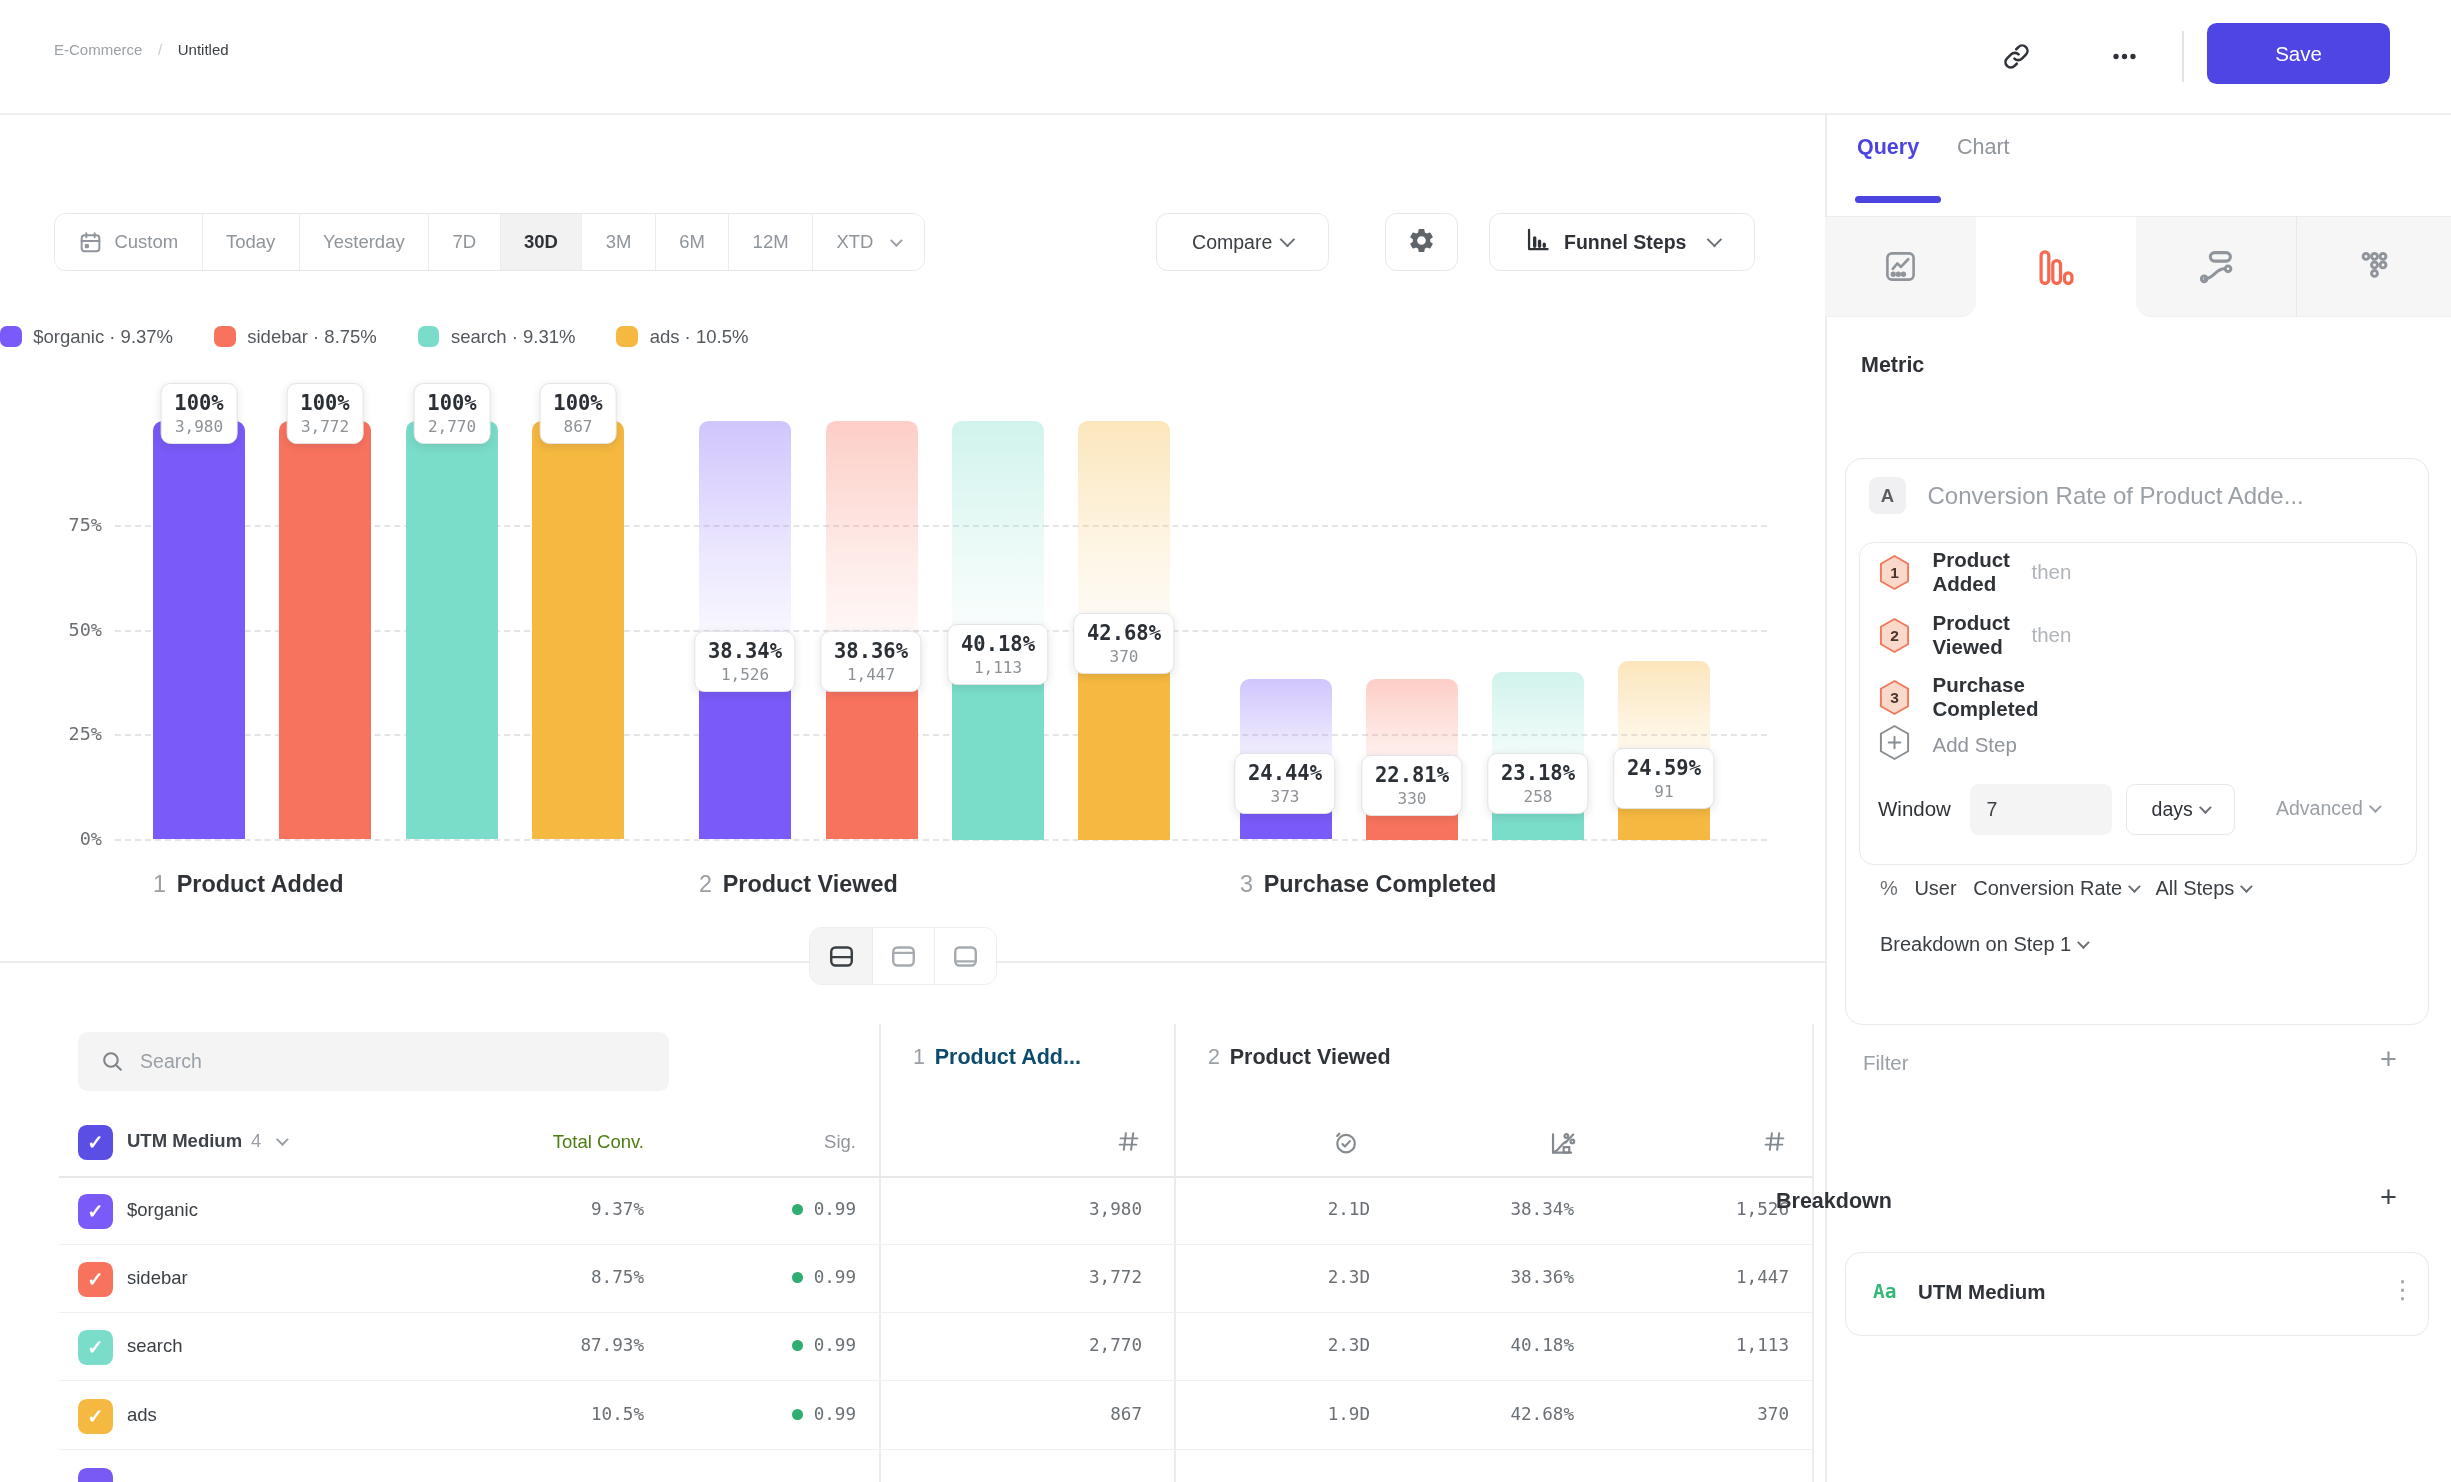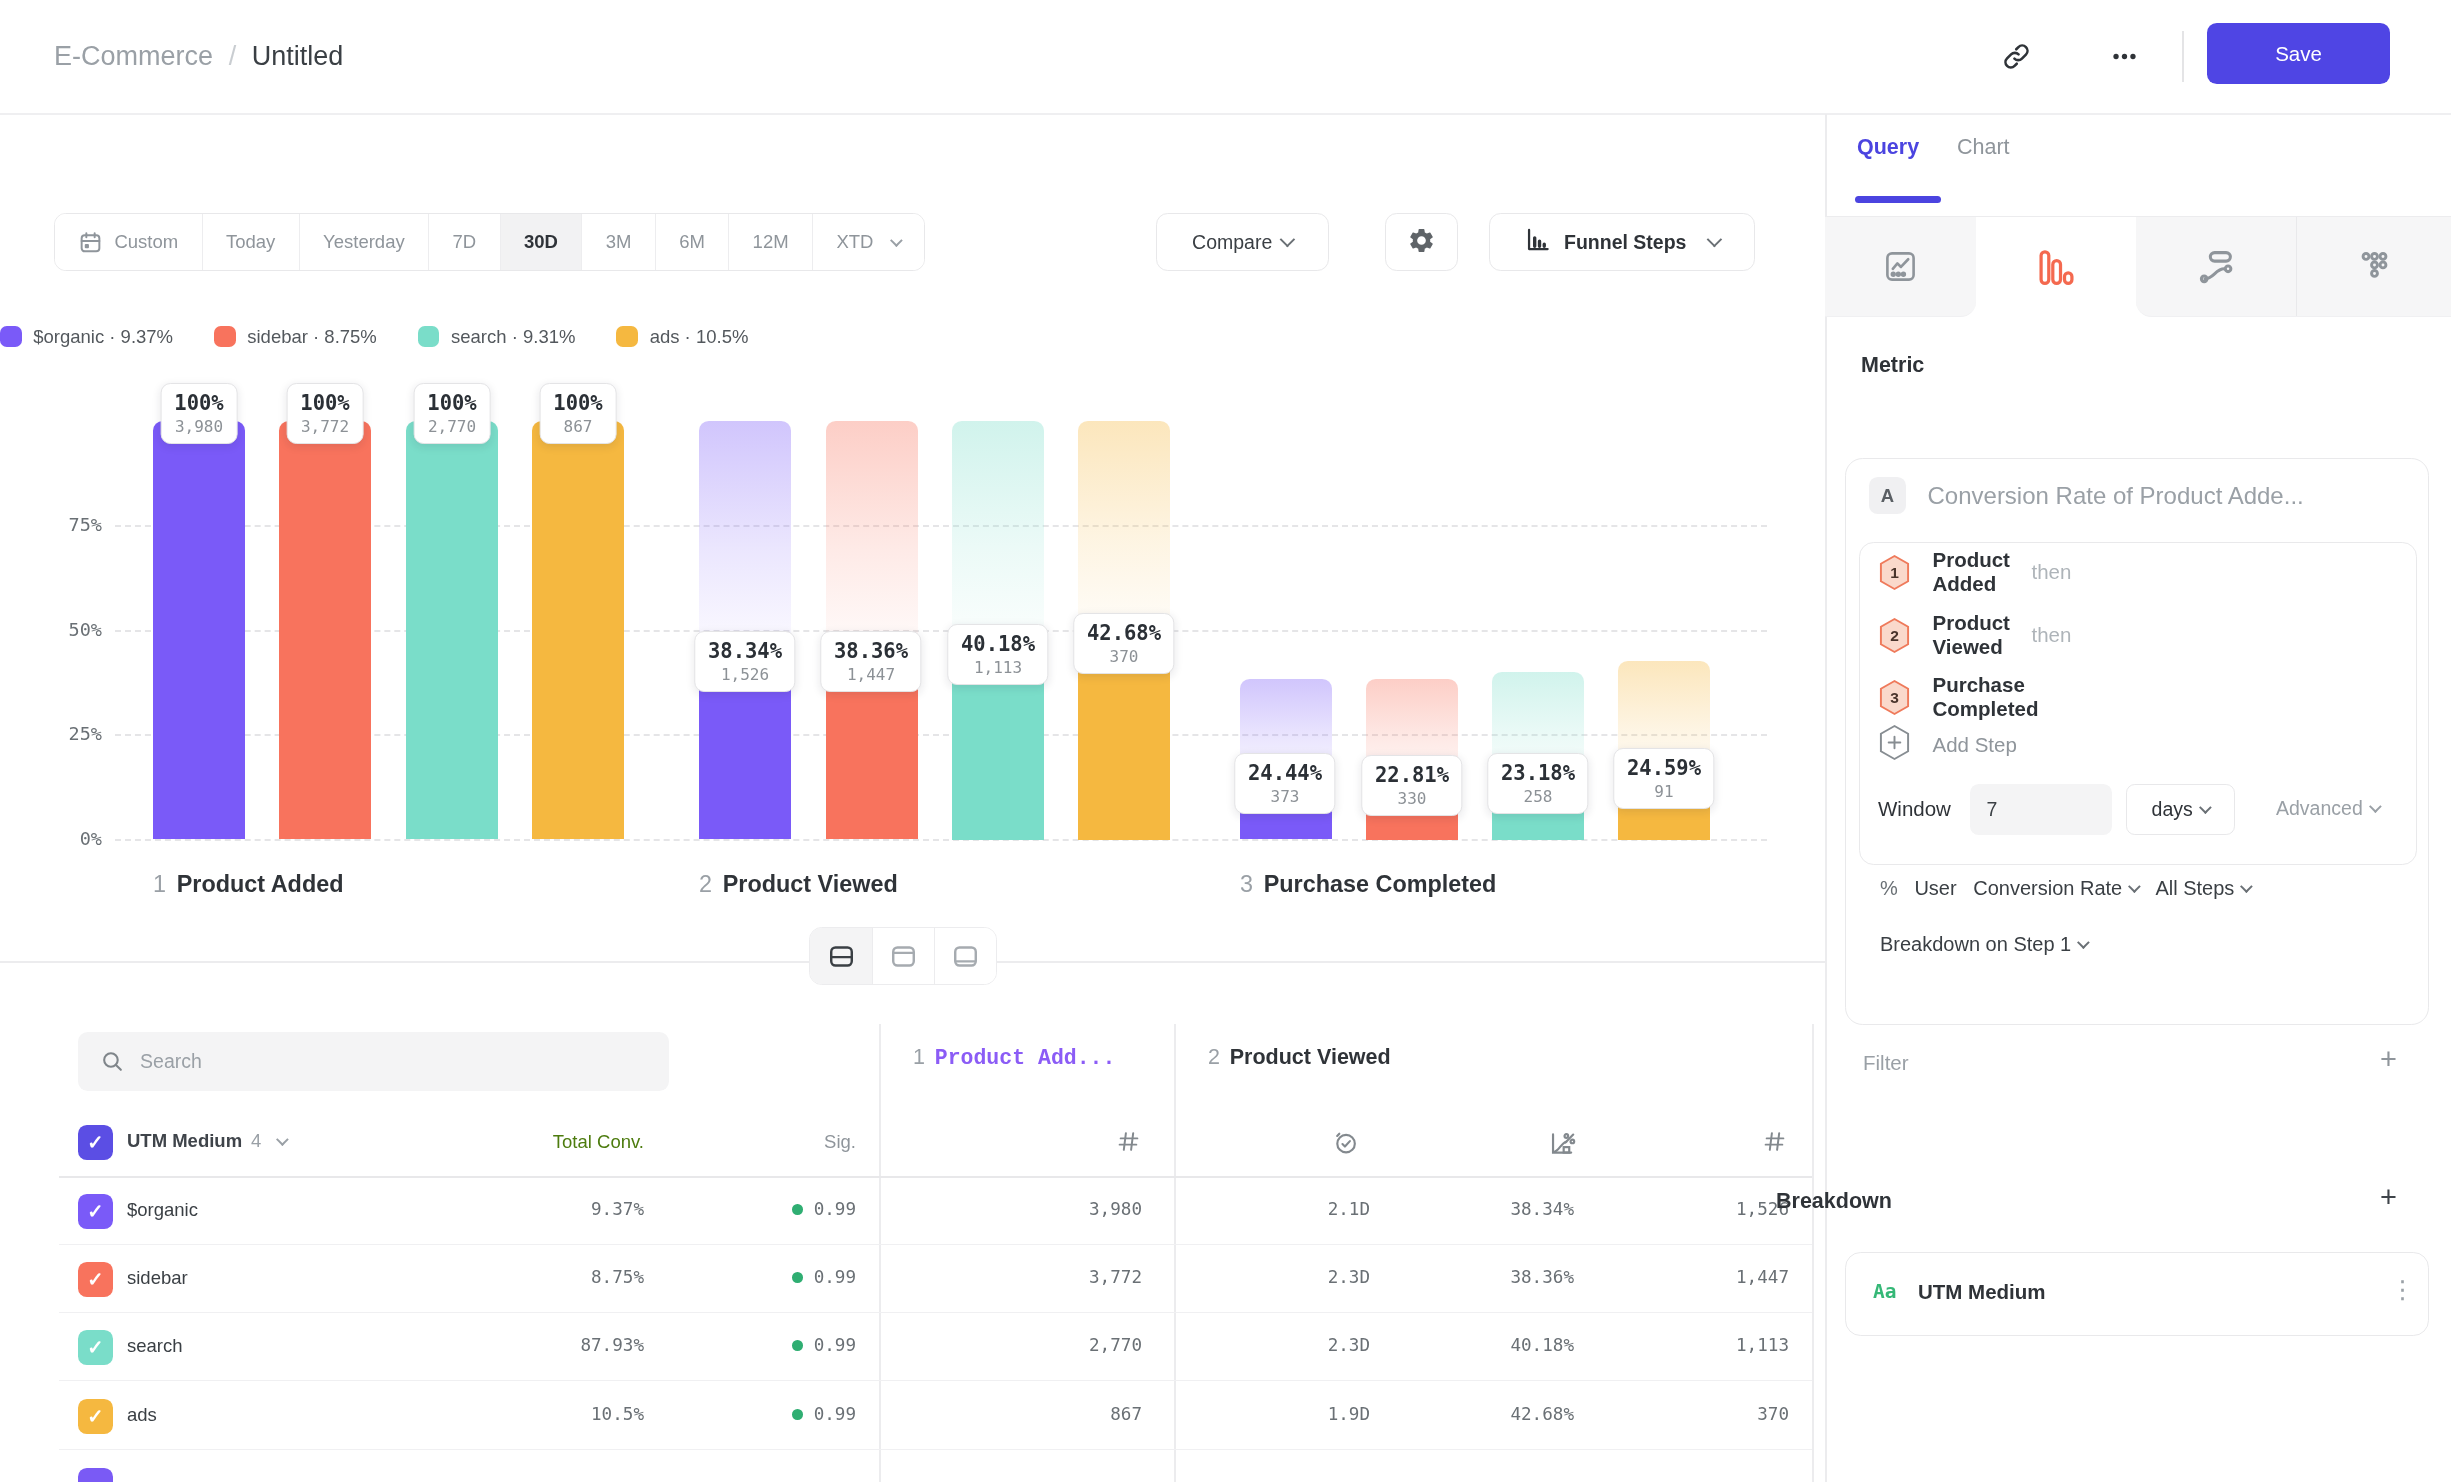--- a/index.html
+++ b/index.html
@@ -43,21 +43,21 @@
   .panel-card{position:absolute;border:1.5px solid #e9e9eb;border-radius:17.6px;background:#fff;box-sizing:border-box;}
   .icon-tab{position:absolute;display:flex;align-items:center;justify-content:center;cursor:pointer;box-sizing:border-box;}
   .plus{font-size:29px;font-weight:400;line-height:1;cursor:pointer;}
 </style>
 </head>
 <body>
 
 <div id="app">
 
   <div class="abs" style="left:0;top:0;width:2452px;height:114px;">
-    <div class="abs" style="left:54px;top:41px;display:flex;align-items:flex-start;gap:15.6px;font-size:27px;">
+    <div class="abs" style="left:54px;top:41px;display:flex;align-items:flex-start;gap:15.6px;font-size:15px;">
       <span style="color:#9aa0a6;cursor:pointer;">E-Commerce</span>
       <span style="color:#c9cdd1;">/</span>
       <span style="color:#3a3f44;font-weight:500;">Untitled</span>
     </div>
     <div class="abs" style="left:1995px;top:37px;width:43px;height:43px;display:flex;align-items:center;justify-content:center;cursor:pointer;">
       <span>
         <svg width="31" height="31" viewBox="0 0 24 24" fill="none" stroke="#2f3338" stroke-width="2" stroke-linecap="round" stroke-linejoin="round">
           <path d="M10.4 13.6a4.1 4.1 0 0 0 5.8 0l3.1-3.1a4.1 4.1 0 0 0-5.8-5.8L11.8 6.4"></path>
           <path d="M13.6 10.4a4.1 4.1 0 0 0-5.8 0l-3.1 3.1a4.1 4.1 0 0 0 5.8 5.8l1.7-1.7"></path>
         </svg>
@@ -285,21 +285,21 @@
             <path d="M15.3 15.3 20 20"></path>
           </svg>
         </span>
         <span style="font-size: 19.5px; color: rgb(154, 160, 166);">Search</span>
       </div>
       <div style="position: absolute; left: 879px; top: 9.8px; width: 1.5px; height: 458px; background: rgb(236, 236, 238);"></div>
       <div style="position: absolute; left: 1174px; top: 9.8px; width: 1.5px; height: 458px; background: rgb(236, 236, 238);"></div>
       <div style="position: absolute; left: 1812px; top: 9.8px; width: 1.5px; height: 458px; background: rgb(236, 236, 238);"></div>
       <div style="position: absolute; left: 913px; top: 31px; display: flex; gap: 9.8px; font-size: 21.5px; align-items: baseline;">
         <span style="color: rgb(154, 160, 166);">1</span>
-        <span style="color: #8b5cf6; font-weight: 700; font-family: Liberation Mono, monospace;">Product Add...</span>
+        <span style="color: #0c4a6e; font-weight: 700;">Product Add...</span>
       </div>
       <div style="position: absolute; left: 1208px; top: 31px; display: flex; gap: 9.8px; font-size: 21.5px; align-items: baseline;">
         <span style="color: rgb(154, 160, 166);">2</span>
         <span style="color: rgb(47, 51, 56); font-weight: 700;">Product Viewed</span>
       </div>
       <div style="position: absolute; left: 0px; top: 93px; width: 1825px; height: 70px;">
         <div class="checkbox" style="left: 78px; top: 17.6px; background: rgb(91, 78, 228);">✓</div>
         <div style="position: absolute; left: 127px; top: 23.4px; display: flex; align-items: center; gap: 8.8px; cursor: pointer;">
           <span style="font-size: 18.5px; font-weight: 700; color: rgb(63, 68, 74);">UTM Medium</span>
           <span style="font-size: 18.5px; color: rgb(154, 160, 166);">4</span>

